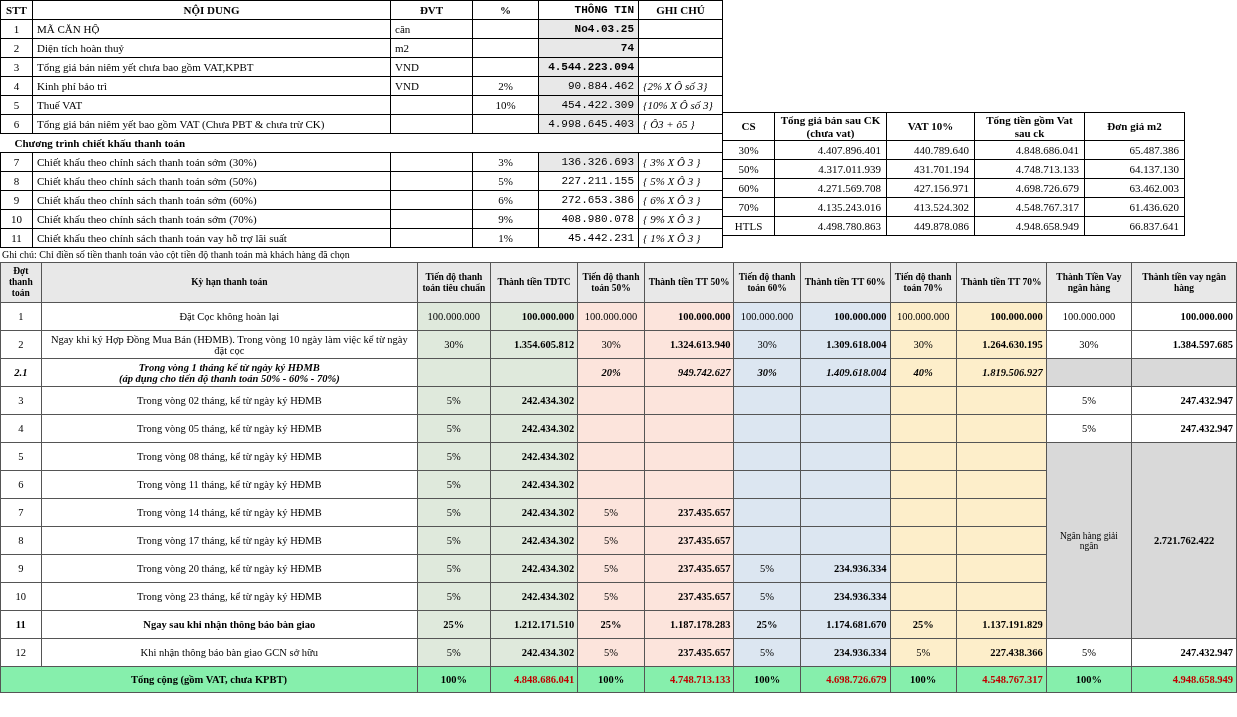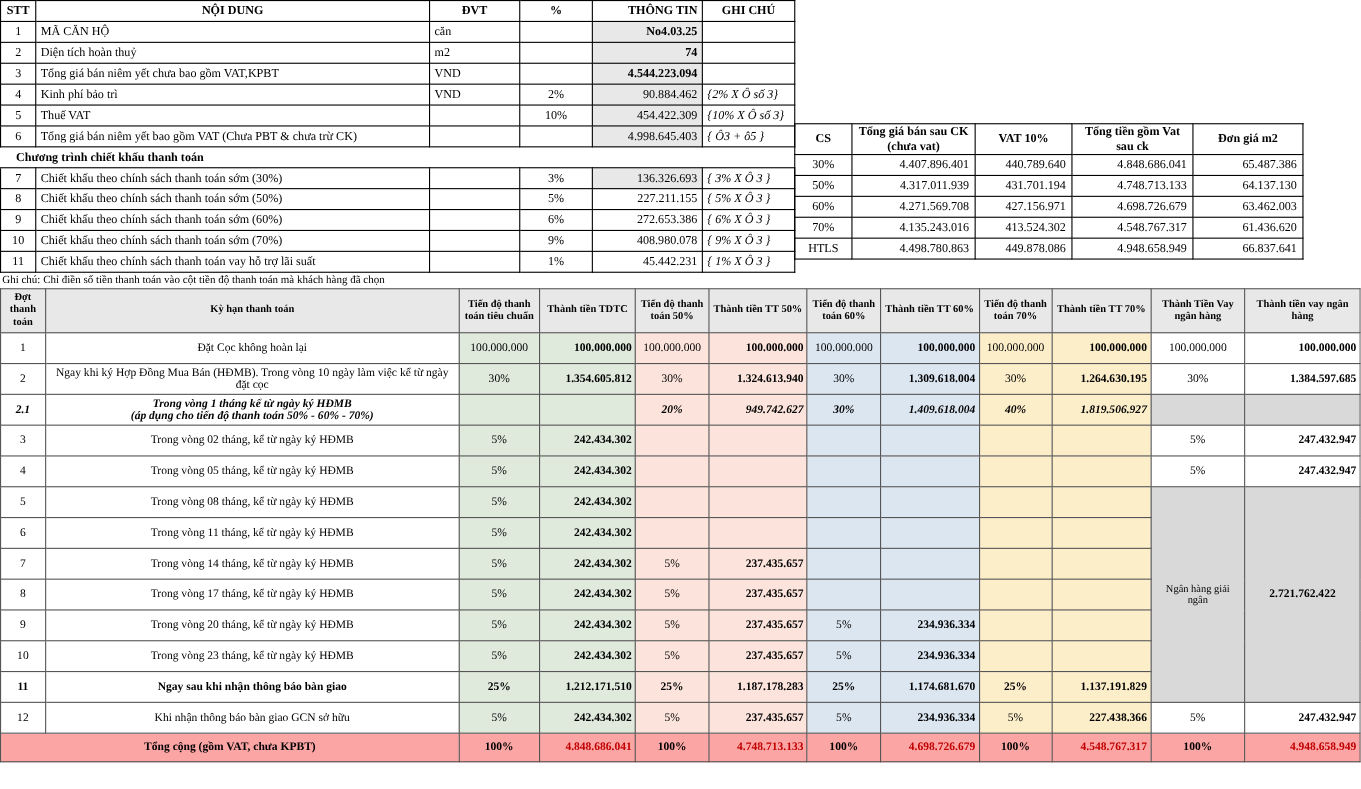--- a/index.html
+++ b/index.html
@@ -33,21 +33,21 @@
   .t1 thead th {
     text-align: center;
     font-weight: bold;
     font-size: 11px;
     border-bottom: 1px solid #000;
   }
   .t1 .c-stt { width: 32px; text-align: center; }
   .t1 .c-noidung { width: 358px; }
   .t1 .c-dvt { width: 82px; }
   .t1 .c-pct { width: 66px; text-align: center; }
-  .t1 .c-tt { width: 100px; text-align: right; }
+  .t1 .c-tt { width: 100px; text-align: right; font-family: Liberation Mono, monospace; }
   .t1 .c-ghichu { width: 84px; }
   .t1 .shade { background: #e8e8e8; }
   .t1 .b { font-weight: bold; }
   .t1 .ital { font-style: italic; }
   .t1 .section-title { font-weight: bold; border-left: none; border-right: none; }
 
   
   .t2 { margin-left: 0px; table-layout: fixed; width: 418px; }
   .t2 th, .t2 td {
     border: 1px solid #000;
@@ -92,21 +92,21 @@
   .t3 .rt { text-align: right; }
   .t3 .b { font-weight: bold; }
   .t3 .ital { font-style: italic; }
   
   .g { background: #dfe9dc; }
   .p { background: #fce4dc; }       
   .bl { background: #dce6f1; }      
   .y  { background: #fdeeca; }      
   .gr { background: #d9d9d9; }      
   .red { color: #c00000; }
-  .t3 .total-row td { background: #fca5a5; font-weight: bold; height: 26px; }
+  .t3 .total-row td { background: #86efac; font-weight: bold; height: 26px; }
   .t3 col.k1 { width: 38px; }
   .t3 col.k2 { width: 352px; }
   .t3 col.k3 { width: 68px; }
   .t3 col.k4 { width: 82px; }
   .t3 col.k5 { width: 62px; }
   .t3 col.k6 { width: 84px; }
   .t3 col.k7 { width: 62px; }
   .t3 col.k8 { width: 84px; }
   .t3 col.k9 { width: 62px; }
   .t3 col.k10 { width: 84px; }

